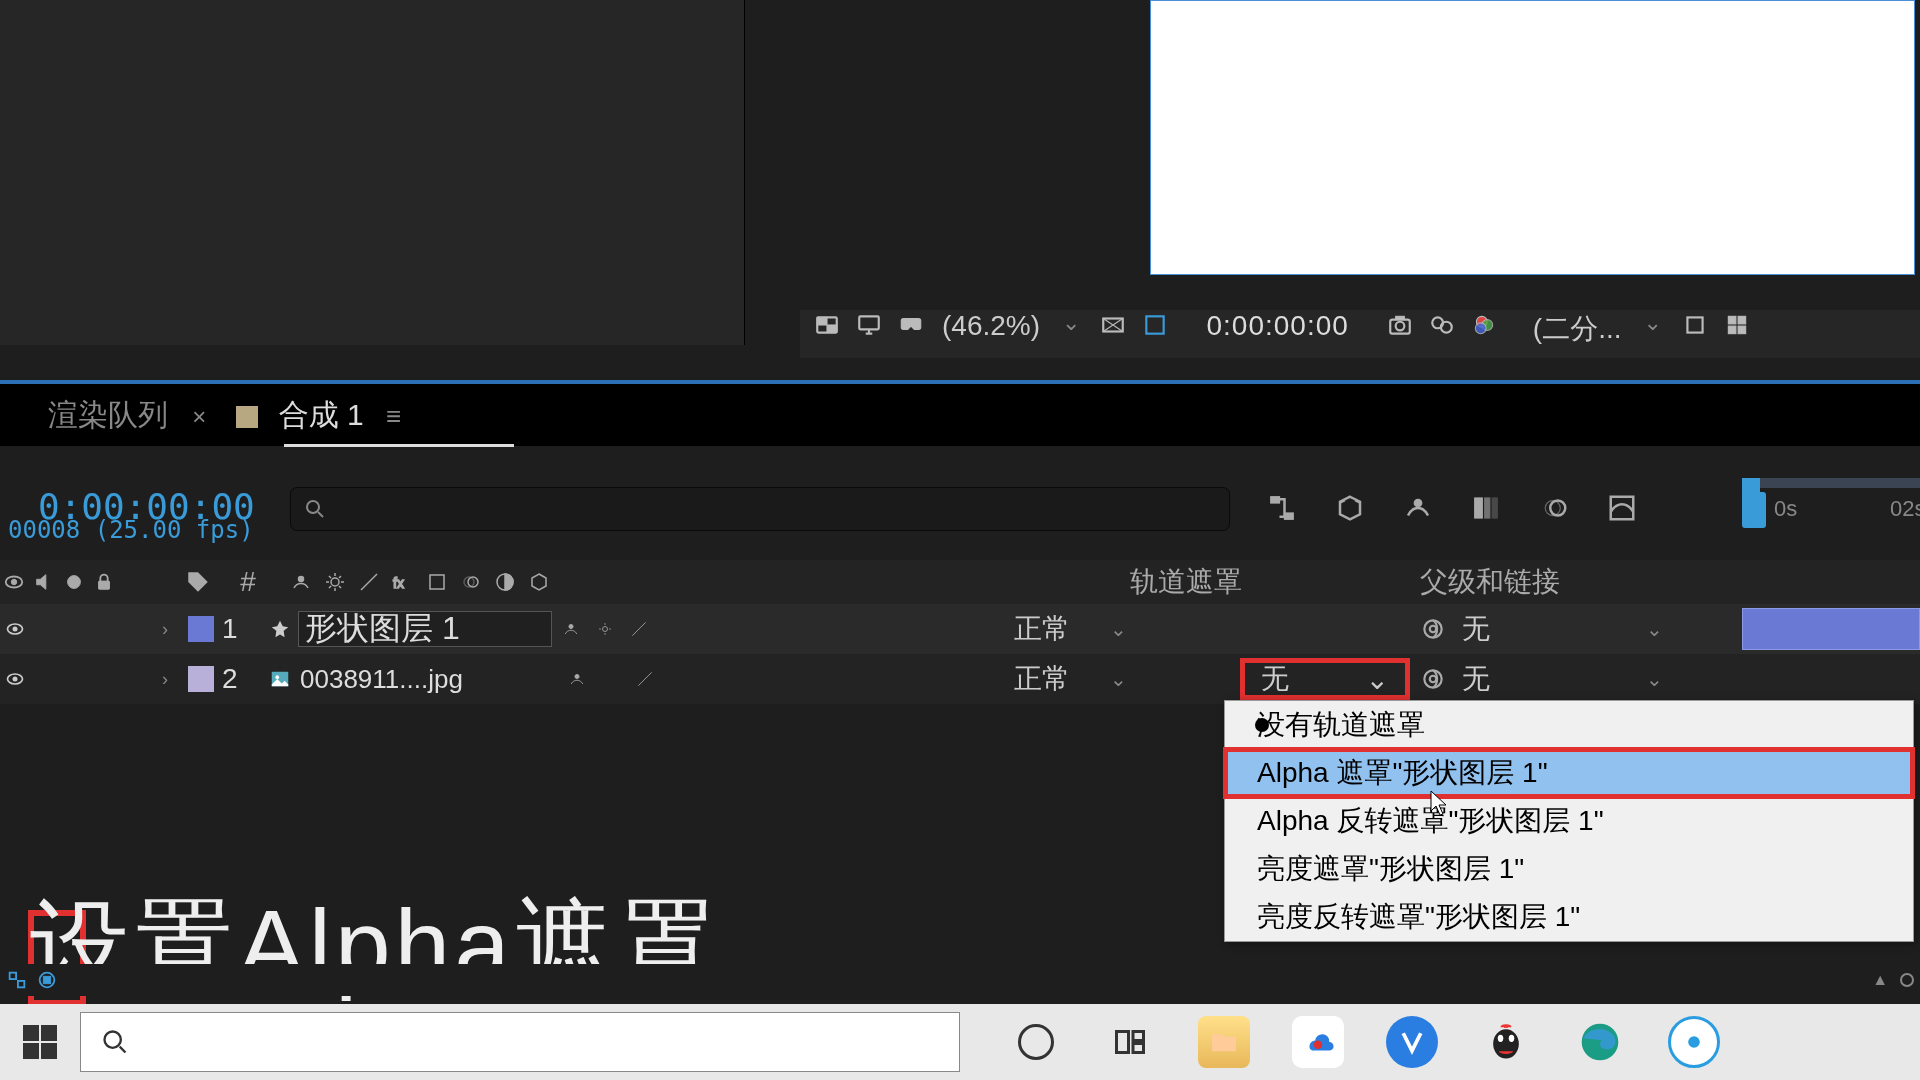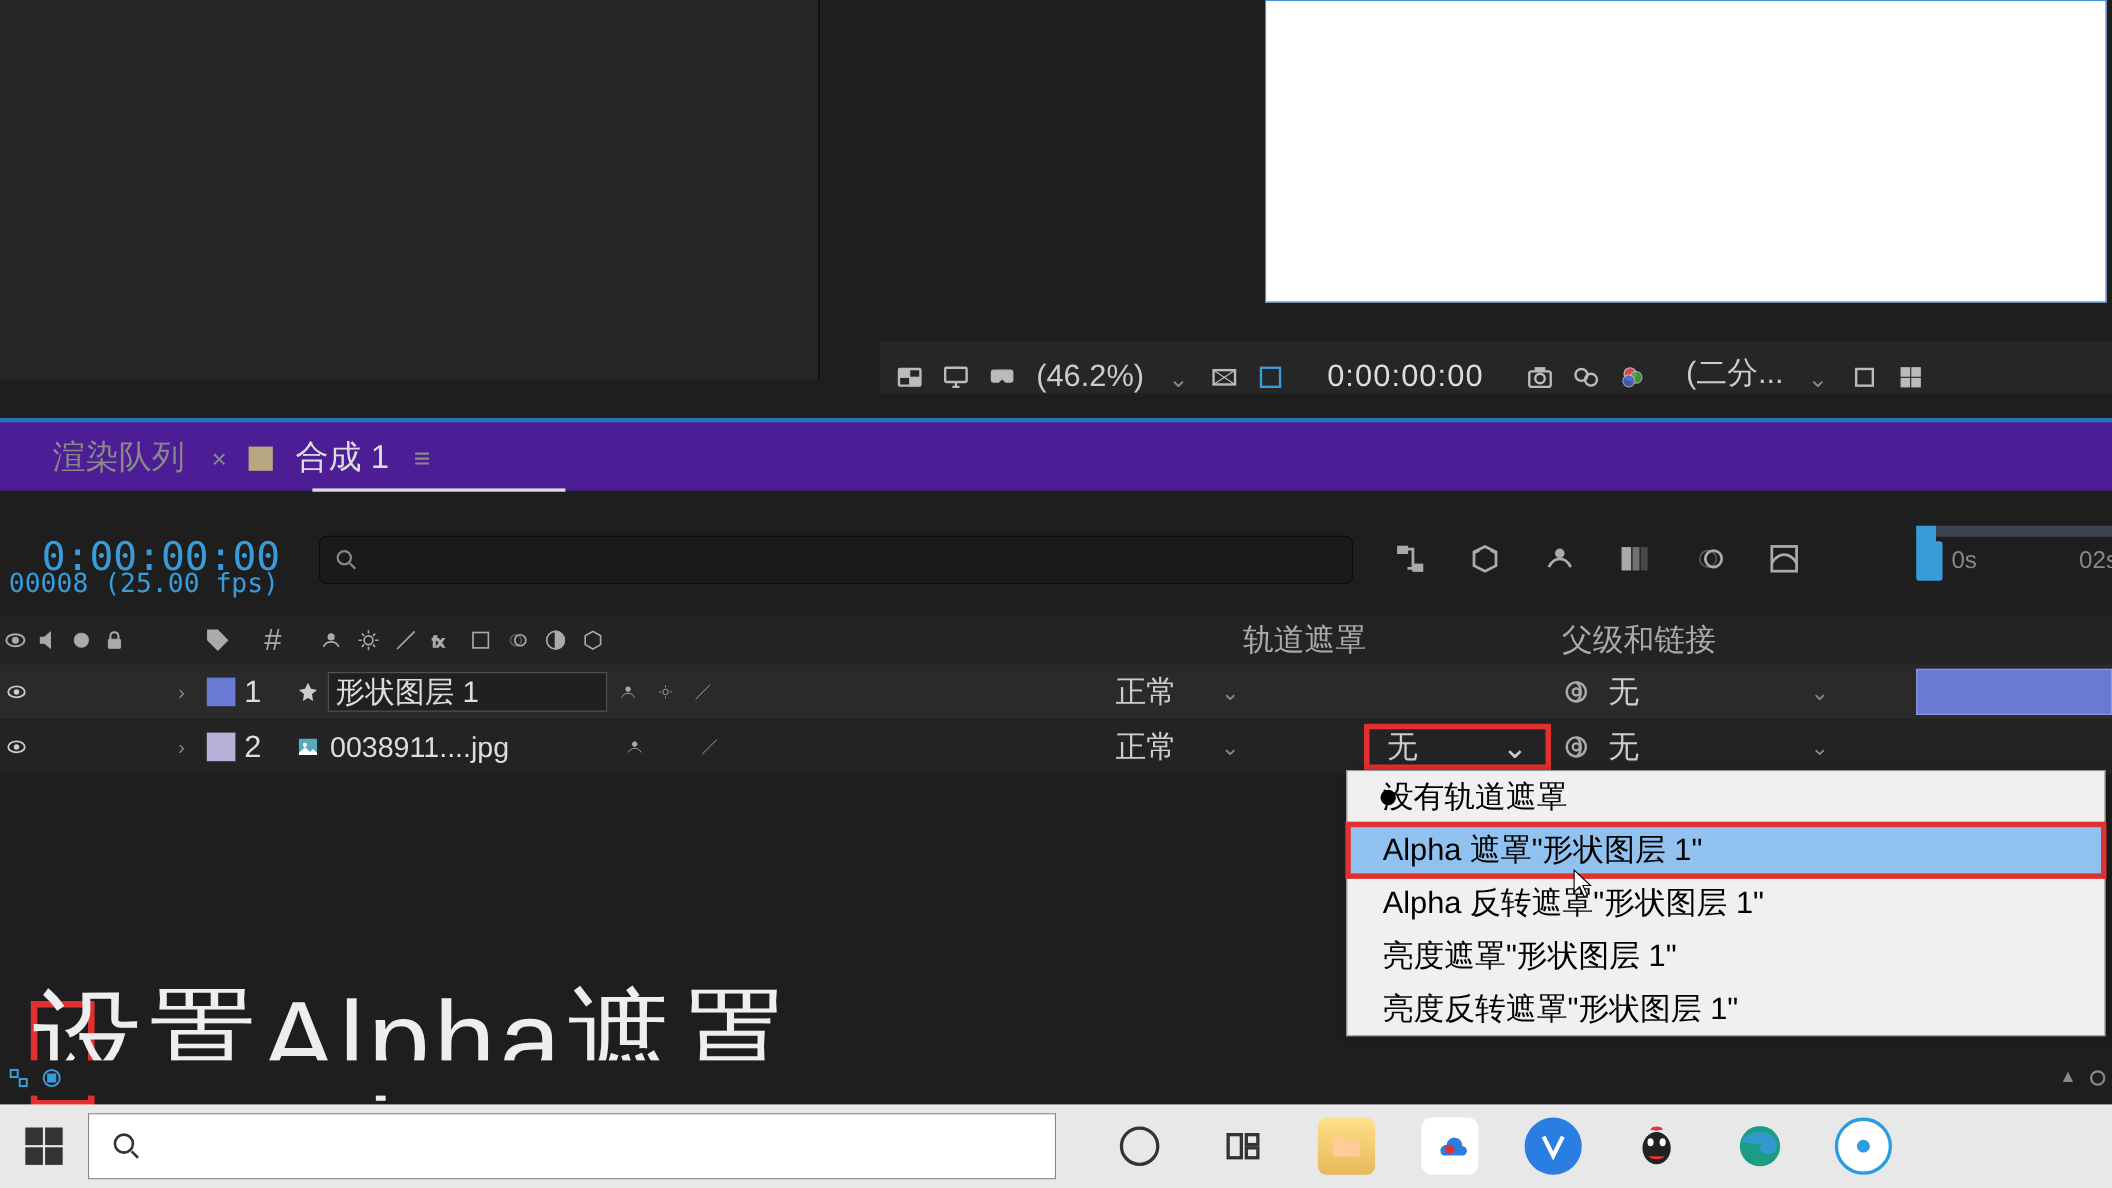--- a/index.html
+++ b/index.html
@@ -5,32 +5,32 @@
   *{margin:0;padding:0;box-sizing:border-box;font-family:"Microsoft YaHei",Arial,sans-serif}
   body{background:#1e1e1e;width:1920px;height:1080px;overflow:hidden;color:#ccc;position:relative;transform-origin:top left}
   
   
   .preview-area{position:absolute;top:0;left:0;right:0;height:360px;background:#1e1e1e}
   .canvas-left{position:absolute;top:0;left:0;width:745px;height:345px;background:#262626;border-right:1px solid #000}
   .canvas-right{position:absolute;top:0;left:1150px;width:765px;height:275px;background:#fff;border:1px solid #4a90d9}
   .handle-br{position:absolute;right:-6px;bottom:-56px;width:12px;height:12px;background:#4a90d9}
   
   
-  .pv-toolbar{position:absolute;top:310px;left:800px;right:0;height:48px;background:#262626;display:flex;align-items:flex-end;gap:8px;padding:0 10px;font-size:26px;color:#aaa}
+  .pv-toolbar{position:absolute;top:310px;left:800px;right:0;height:48px;background:#262626;display:flex;align-items:flex-start;gap:8px;padding:0 10px;font-size:26px;color:#aaa}
   .pv-toolbar .ico{width:34px;height:30px;display:flex;align-items:center;justify-content:center;color:#bbb;cursor:pointer}
   .pv-toolbar .ico svg{width:26px;height:26px;fill:#bbb;stroke:#bbb}
   .pv-toolbar .active svg{fill:#3a9bd9;stroke:#3a9bd9}
   .zoom-pct{font-size:28px;color:#ccc;padding:0 6px}
   .chev{font-size:22px;color:#888;padding:0 8px}
   .timecode-big{font-size:28px;color:#ddd;letter-spacing:1px;padding:0 8px}
   .res-drop{font-size:28px;color:#ccc;padding:0 6px}
   .pv-gap{width:10px}
   
   
-  .panel-tabs{position:absolute;top:380px;left:0;right:0;height:66px;background:#4c1d95;display:flex;align-items:center;padding-left:48px;gap:20px;border-top:4px solid #2b6fb5}
+  .panel-tabs{position:absolute;top:380px;left:0;right:0;height:66px;background:#000000;display:flex;align-items:center;padding-left:48px;gap:30px;border-top:4px solid #2b6fb5}
   .tab{font-size:30px;color:#888;padding:10px 0;position:relative}
   .tab.active{color:#ddd}
   .tab-close{color:#888;font-size:24px;margin-left:16px}
   .comp-sw{width:22px;height:22px;background:#b8a882;display:inline-block;margin-right:12px;vertical-align:middle}
   .tab-under{position:absolute;left:284px;top:444px;width:230px;height:3px;background:#ddd}
   .tab-menu{font-size:26px;color:#888;margin-left:14px}
   
   
   .tc-row{position:absolute;top:470px;left:0;right:0;height:72px;display:flex;align-items:center}
   .tc-blue{font-size:36px;color:#3a9bd9;padding:0 0 0 38px;font-family:monospace}
@@ -68,21 +68,21 @@
   .eye{width:30px;display:flex;justify-content:center}
   .eye svg{width:20px;height:20px;fill:#ccc}
   .lrgap{width:120px}
   .twirl{width:30px;font-size:18px;color:#888;text-align:center}
   .color-sw{width:26px;height:26px;display:inline-block;margin:0 8px}
   .sw-blue{background:#6a7ad4}
   .sw-lav{background:#b8b0d8}
   .lnum{width:40px;text-align:left;color:#ddd}
   .licon{width:36px;display:flex;justify-content:center}
   .licon svg{width:22px;height:22px;fill:#ccc}
-  .lname-box{width:254px;height:36px;background:#202020;border:1px solid #555;padding:2px 6px;color:#ddd;font-size:27px;display:flex;align-items:center}
+  .lname-box{width:254px;height:36px;background:#202020;border:1px solid #555;padding:2px 6px;color:#ddd;font-size:32px;display:flex;align-items:center}
   .lname-plain{width:260px;color:#ddd;font-size:26px;padding-left:2px}
   .lsw-group{display:flex;gap:0;padding-left:2px}
   .lsw-group .lswi{width:34px;height:30px;display:flex;align-items:center;justify-content:center}
   .lsw-group svg{width:20px;height:20px;fill:#aaa;stroke:#aaa}
   .mode-drop{position:absolute;left:1014px;display:flex;align-items:center;gap:12px;font-size:28px;color:#ccc}
   .mode-drop .chv{font-size:20px;color:#888;margin-left:28px}
   .trk-none{position:absolute;left:1240px;display:flex;align-items:center;font-size:28px;color:#ccc;width:170px;height:42px;justify-content:space-between;padding:0 16px}
   .trk-hl{border:5px solid #e03030}
   .parent-drop{position:absolute;left:1420px;display:flex;align-items:center;gap:16px}
   .parent-drop svg{width:26px;height:26px;stroke:#aaa;fill:none;stroke-width:2}

